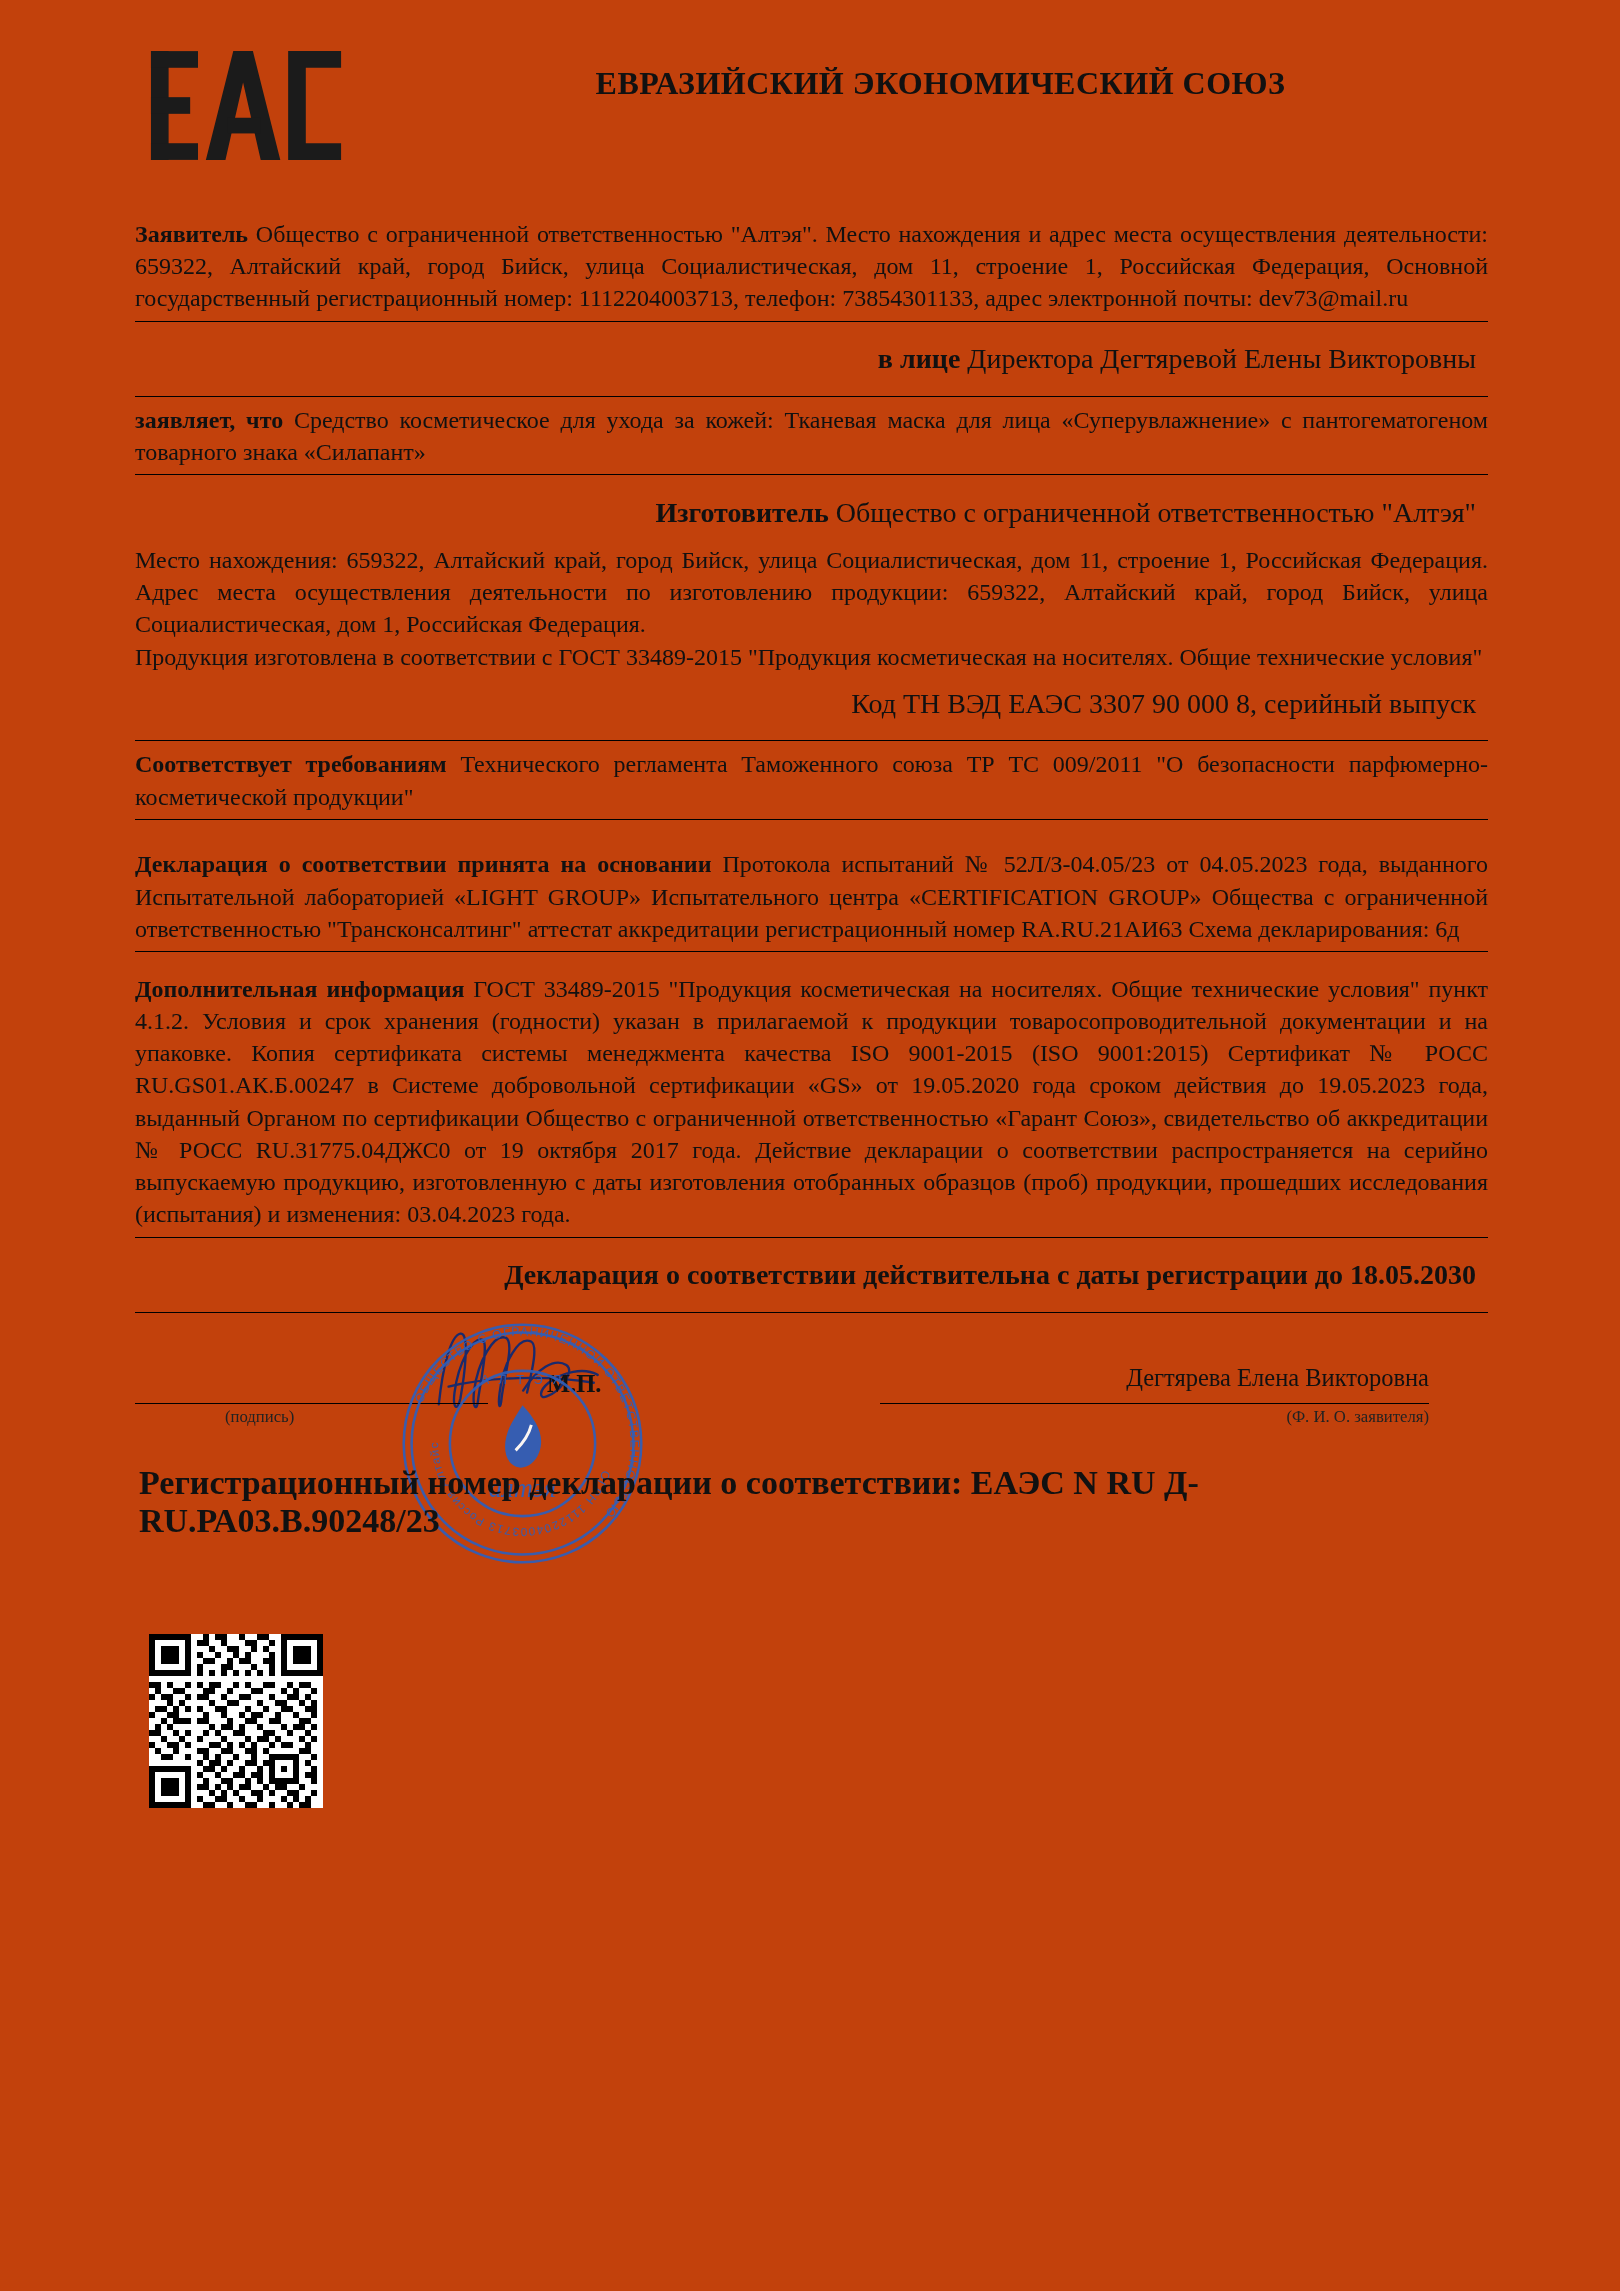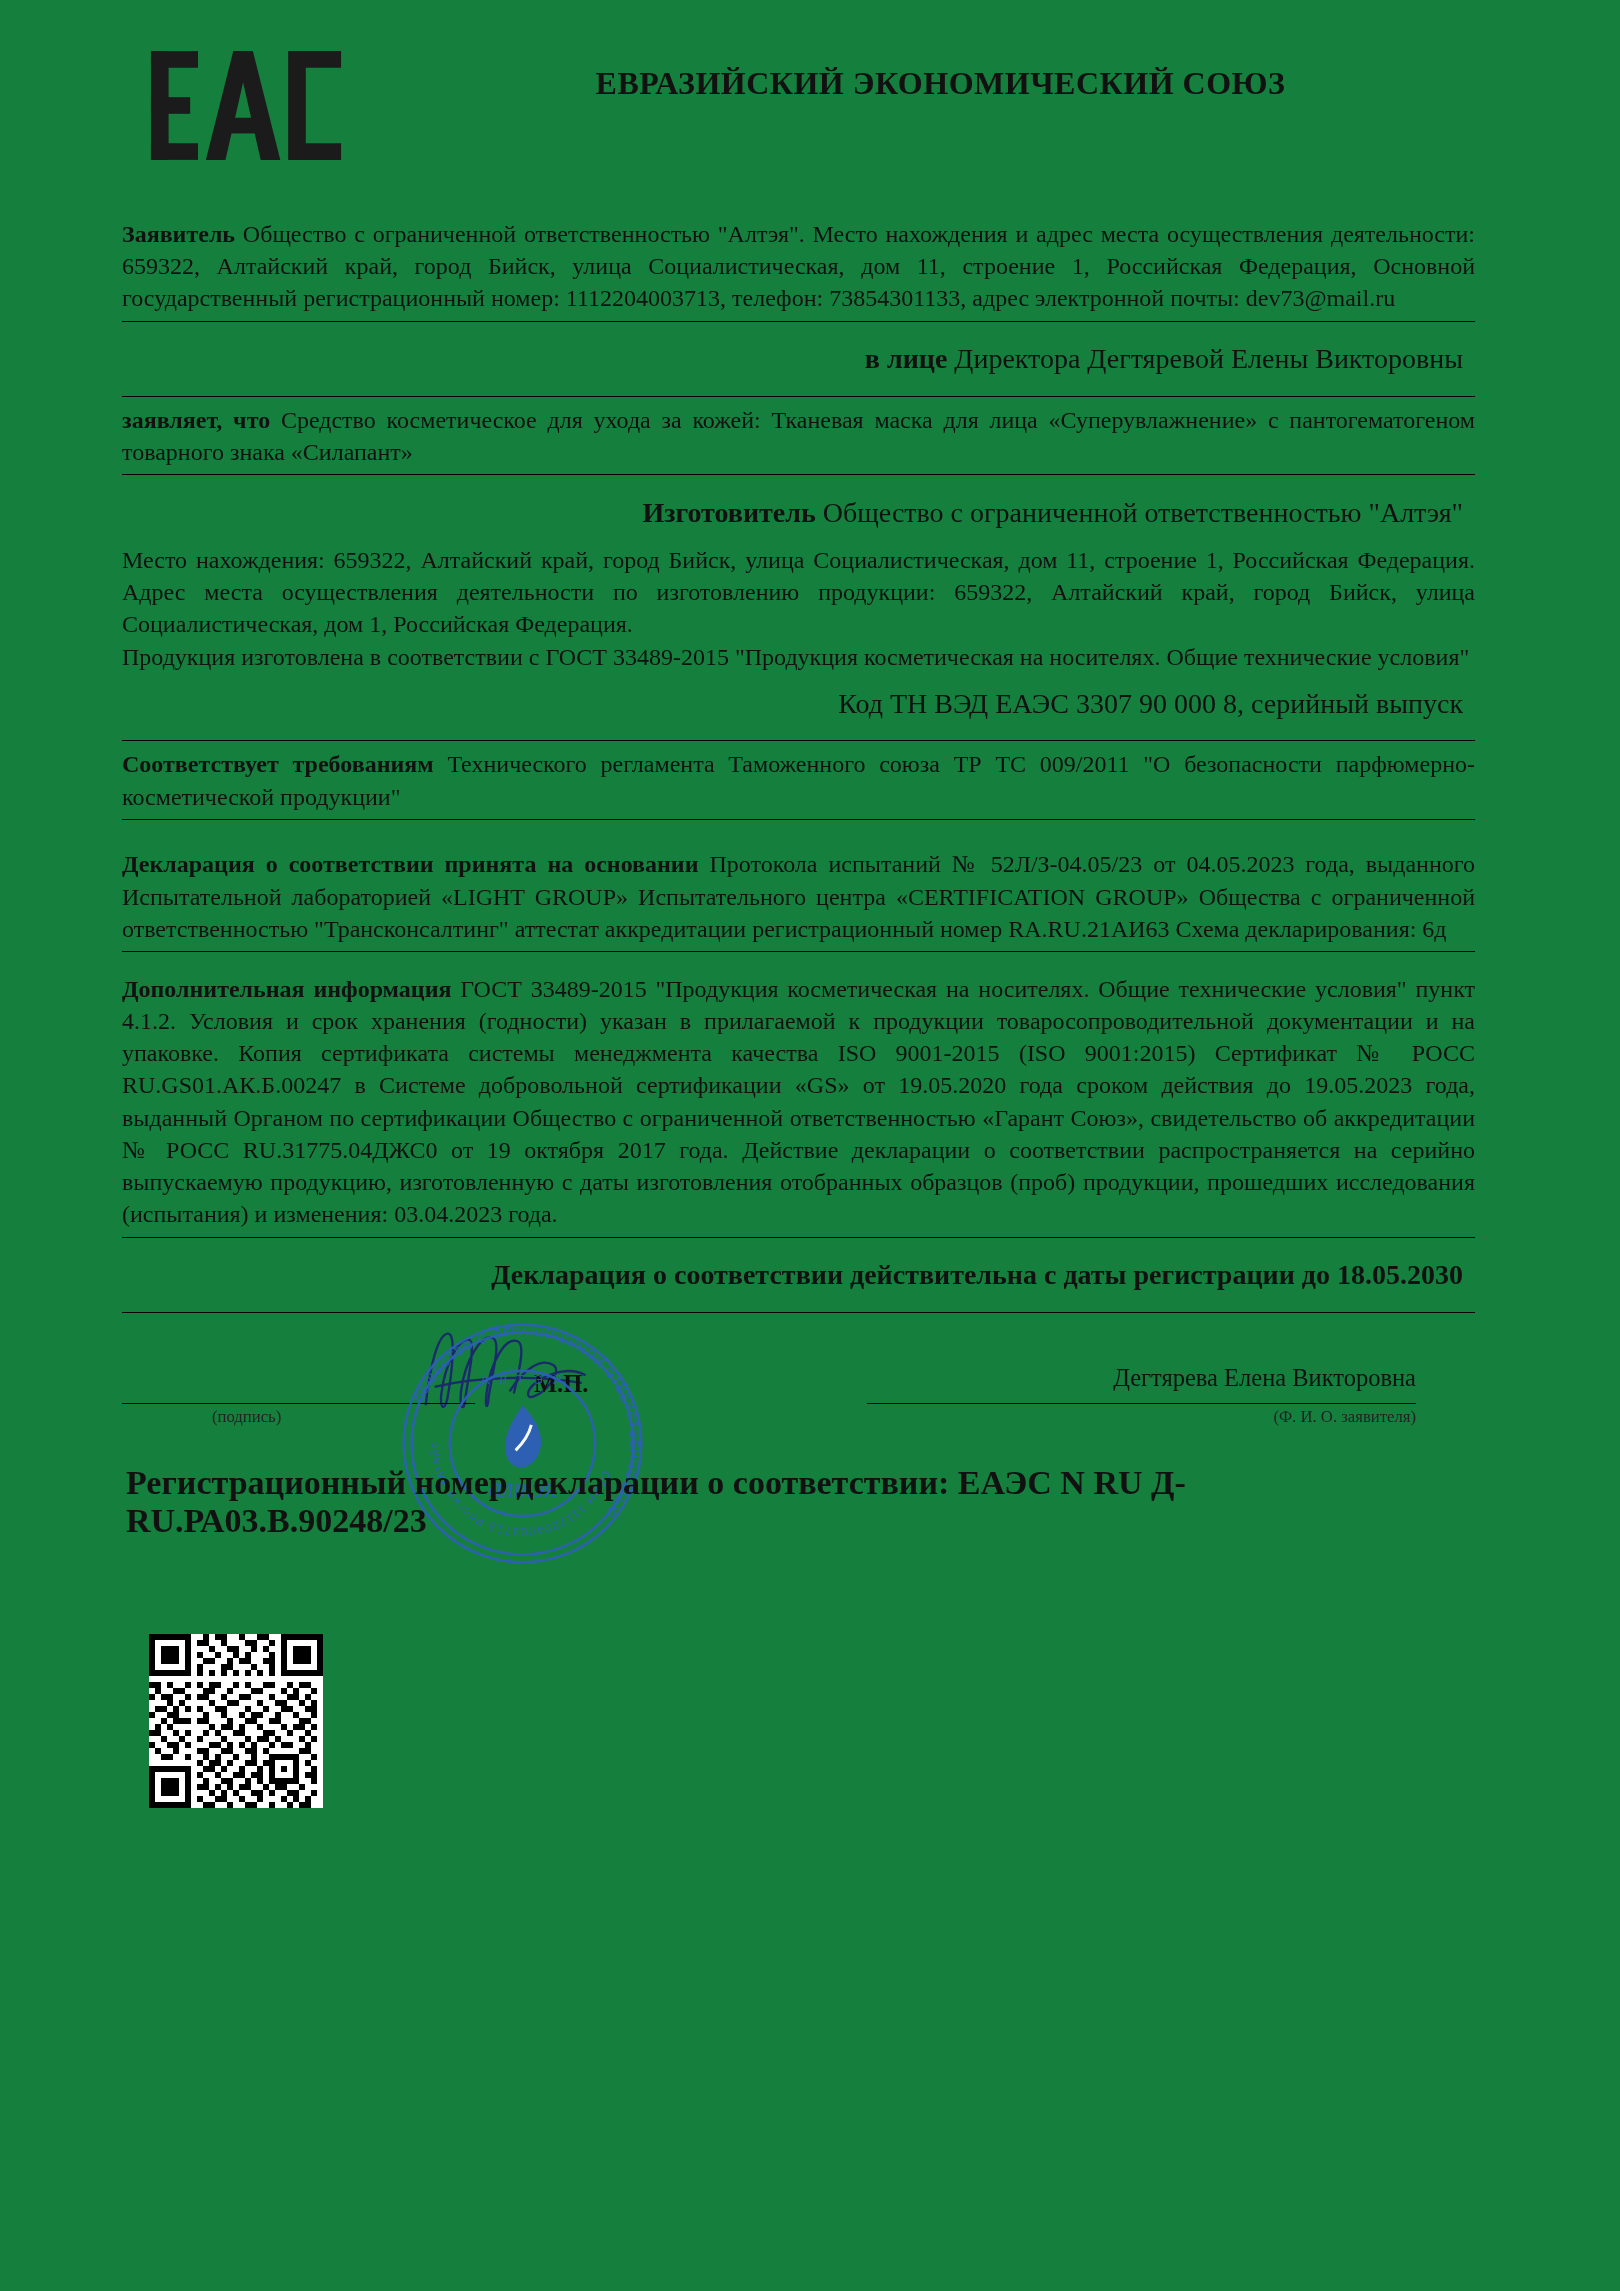--- a/index.html
+++ b/index.html
@@ -14,21 +14,21 @@
     font-family: "Liberation Serif", "DejaVu Serif", serif;
     color: #111111;
     overflow: hidden;
   }
 
   .page {
     position: absolute;
     left: 0; top: 0;
     width: 1620px;
     height: 2292px;
-    background: #15803d;
+    background: #c2410c;
   }
 
   
   .header {
     position: absolute;
     left: 0;
     top: 39px;
     width: 1620px;
     height: 127px;
   }
@@ -52,21 +52,21 @@
     font-size: 32px;
     font-weight: bold;
     letter-spacing: 0.5px;
     line-height: 1.42;
     white-space: nowrap;
   }
 
   
   .content {
     position: absolute;
-    left: 122px;
+    left: 135px;
     top: 211px;
     width: 1353px;
   }
 
   .rule {
     border-bottom: 1px solid #000;
     height: 0;
     margin: 0;
   }
 

